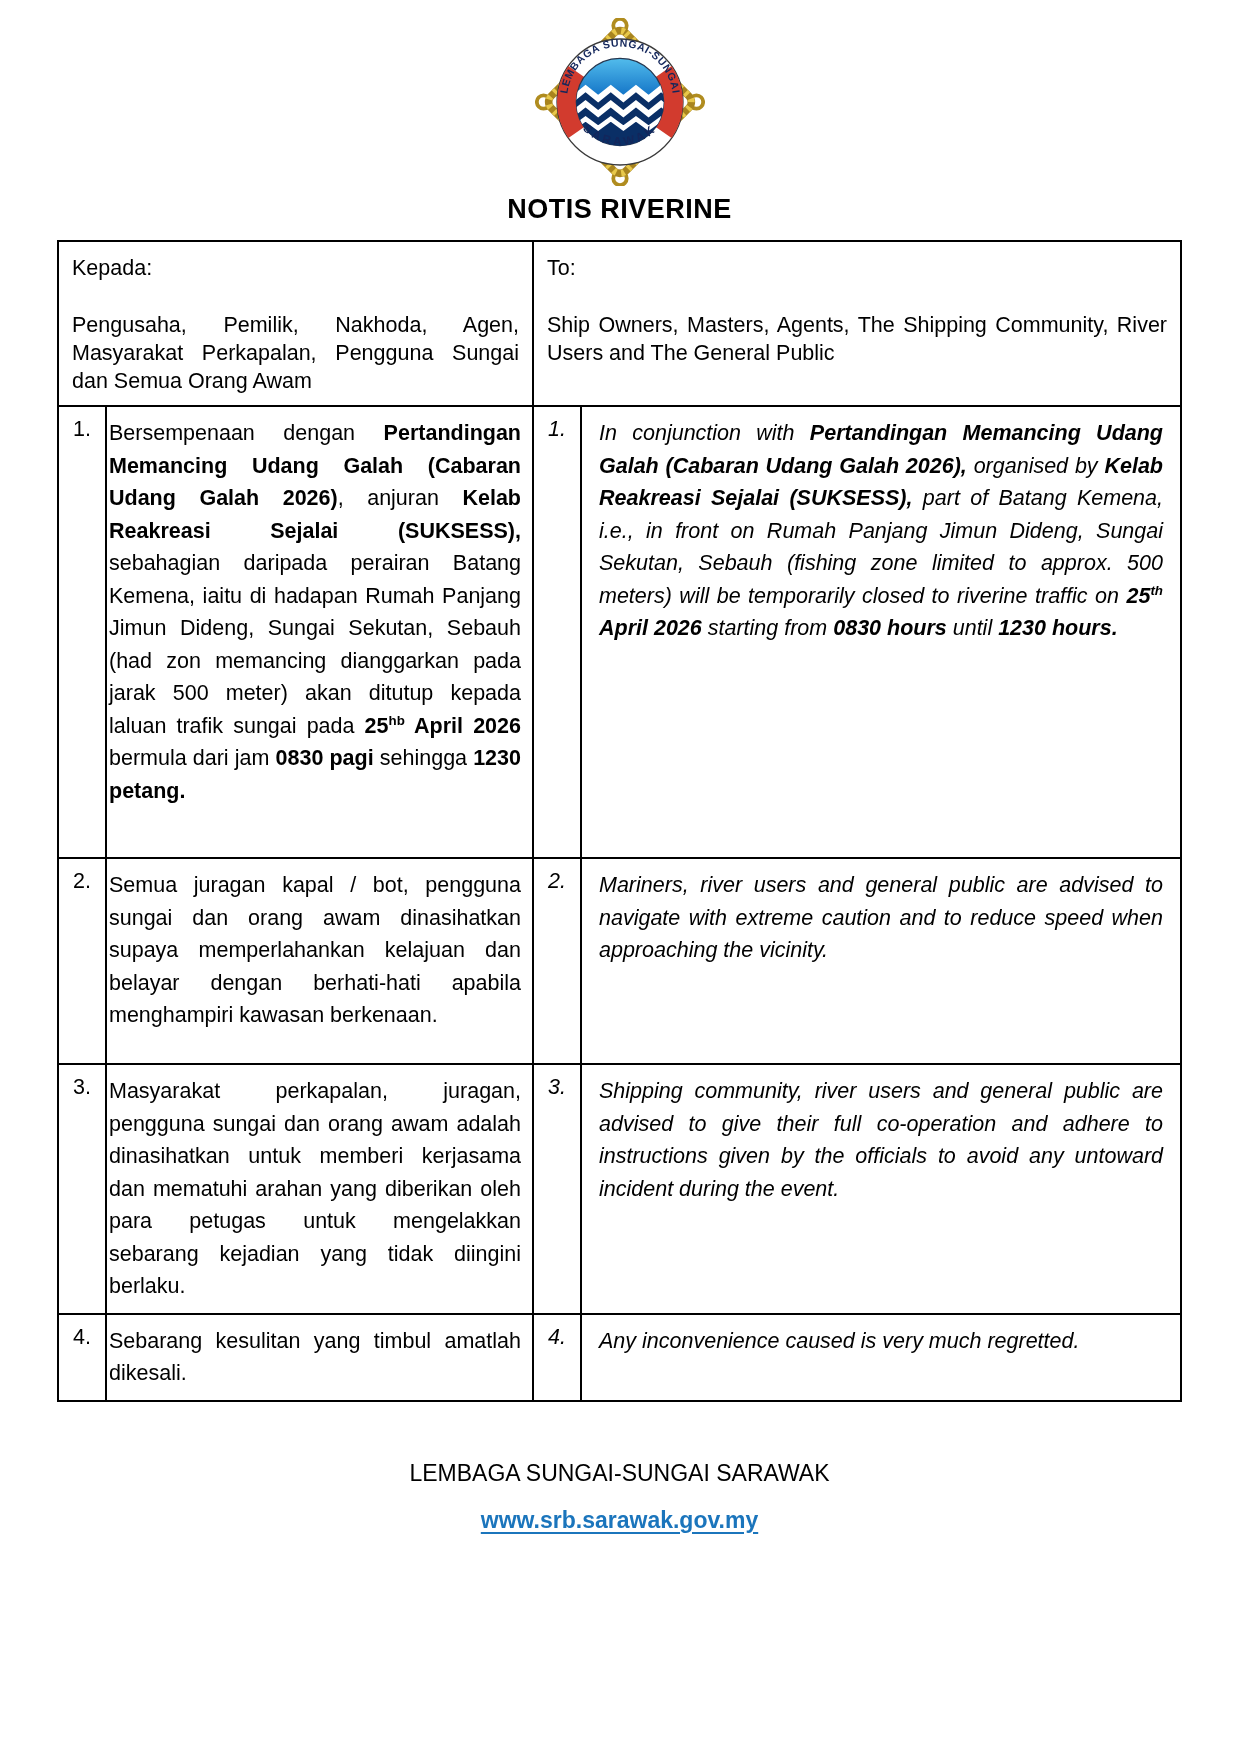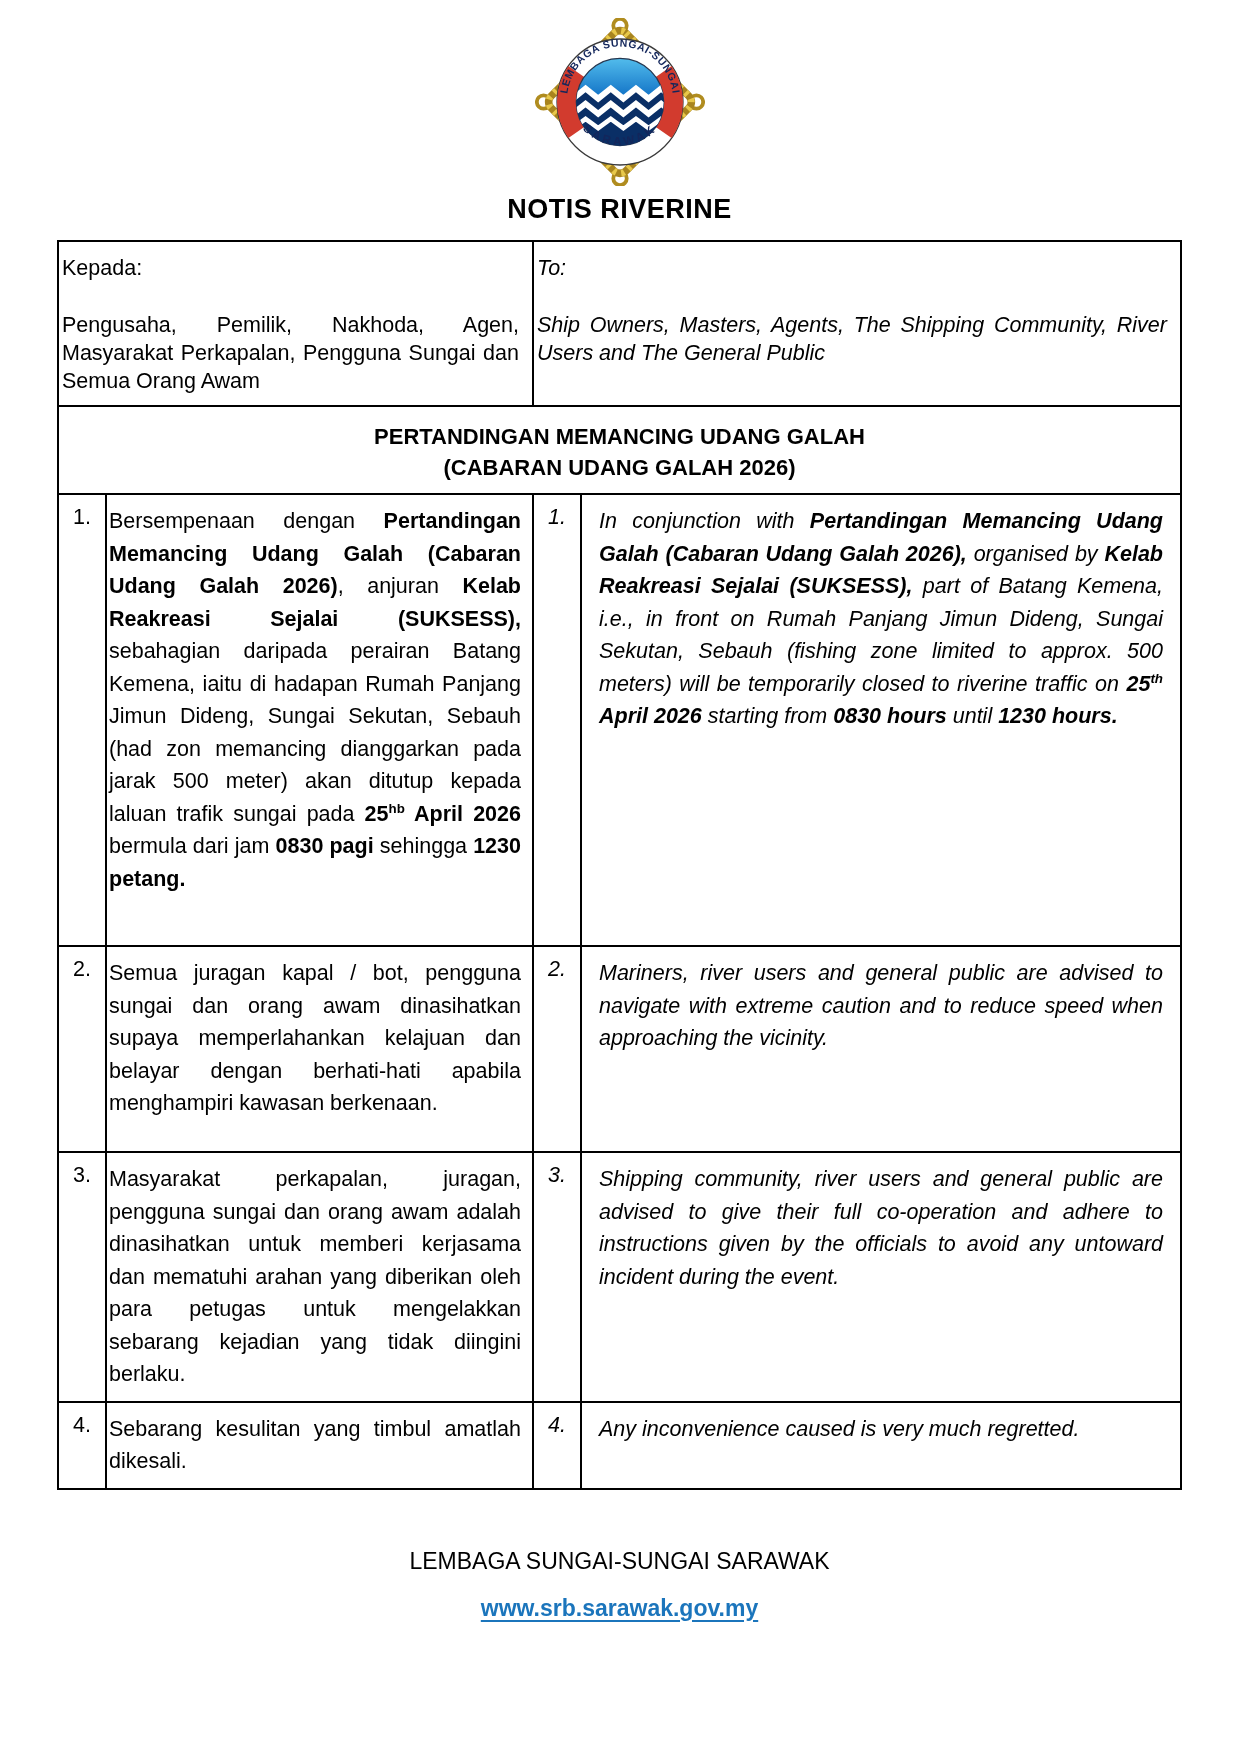--- a/index.html
+++ b/index.html
@@ -32,24 +32,24 @@
   }
   table.notice-table td {
     border: 2px solid #000;
     vertical-align: top;
   }
   col.c-num { width: 48px; }
   col.c-malay { width: 427px; }
   col.c-num2 { width: 48px; }
 
   tr.addr-row { height: 118px; }
-  td.addr-cell { padding: 12px 13px 10px 3px; line-height: 28px; }
+  td.addr-cell { padding: 12px 13px 10px 13px; line-height: 28px; }
   .addr-label { margin-bottom: 29px; }
   .addr-text { text-align: justify; }
-  .italic { font-style: italic; }
+  .italic { }
 
   tr.subject-row { height: 88px; }
   td.subject-cell { text-align: center; font-weight: bold; padding-top: 14px; line-height: 31px; font-size: 22px; }
 
   tr.r1 { height: 452px; }
   tr.r2 { height: 206px; }
   tr.r3 { height: 247px; }
   tr.r4 { height: 84px; }
 
   td.num { text-align: center; padding-top: 10px; }
@@ -131,26 +131,20 @@
           <td colspan="2" class="addr-cell">
             <div class="addr-label">Kepada:</div>
             <div class="addr-text">Pengusaha, Pemilik, Nakhoda, Agen, Masyarakat Perkapalan, Pengguna Sungai dan Semua Orang Awam</div>
           </td>
           <td colspan="2" class="addr-cell italic">
             <div class="addr-label">To:</div>
             <div class="addr-text">Ship Owners, Masters, Agents, The Shipping Community, River Users and The General Public</div>
           </td>
         </tr>
 
-        <tr class="subject-row">
-          <td colspan="4" class="subject-cell">
-            <div>PERTANDINGAN MEMANCING UDANG GALAH</div>
-            <div>(CABARAN UDANG GALAH 2026)</div>
-          </td>
-        </tr>
 
         <tr class="r1">
           <td class="num">1.</td>
           <td class="body-malay"><span>Bersempenaan dengan </span><span style="font-weight: bold;">Pertandingan Memancing Udang Galah (Cabaran Udang Galah 2026)</span><span>, anjuran </span><span style="font-weight: bold;">Kelab Reakreasi Sejalai (SUKSESS),</span><span> sebahagian daripada perairan Batang Kemena, iaitu di hadapan Rumah Panjang Jimun Dideng, Sungai Sekutan, Sebauh (had zon memancing dianggarkan pada jarak 500 meter) akan ditutup kepada laluan trafik sungai pada </span><span style="font-weight: bold;">25</span><sup style="font-weight: bold;">hb</sup><span style="font-weight: bold;"> April 2026</span><span> bermula dari jam </span><span style="font-weight: bold;">0830 pagi</span><span> sehingga </span><span style="font-weight: bold;">1230 petang.</span></td>
           <td class="num num-en">1.</td>
           <td class="body-english"><span>In conjunction with </span><span style="font-weight: bold;">Pertandingan Memancing Udang Galah (Cabaran Udang Galah 2026),</span><span> organised by </span><span style="font-weight: bold;">Kelab Reakreasi Sejalai (SUKSESS),</span><span> part of Batang Kemena, i.e., in front on Rumah Panjang Jimun Dideng, Sungai Sekutan, Sebauh (fishing zone limited to approx. 500 meters) will be temporarily closed to riverine traffic on </span><span style="font-weight: bold;">25</span><sup style="font-weight: bold;">th</sup><span style="font-weight: bold;"> April 2026</span><span> starting from </span><span style="font-weight: bold;">0830 hours</span><span> until </span><span style="font-weight: bold;">1230 hours.</span></td>
         </tr>
 
         <tr class="r2">
           <td class="num">2.</td>

